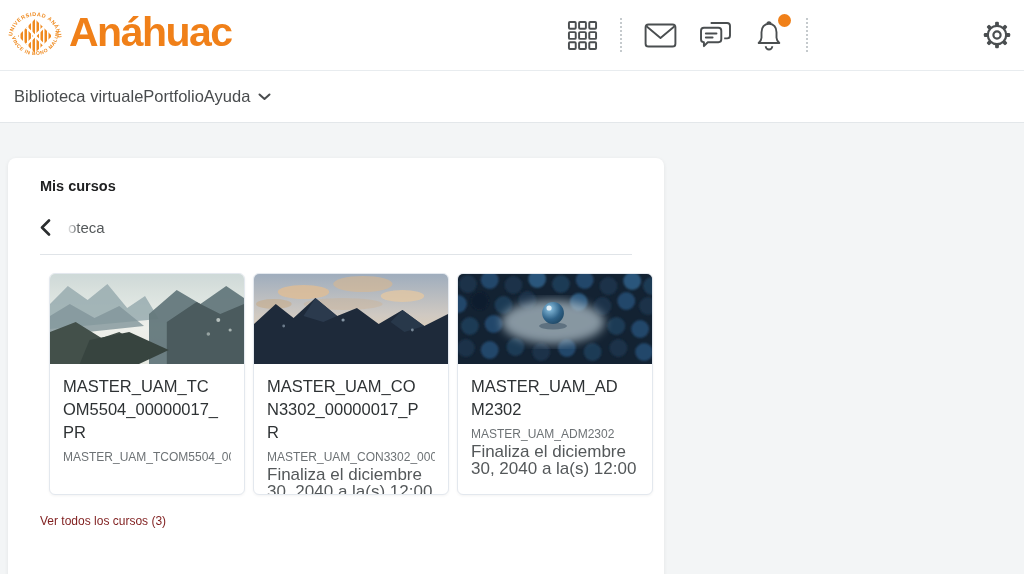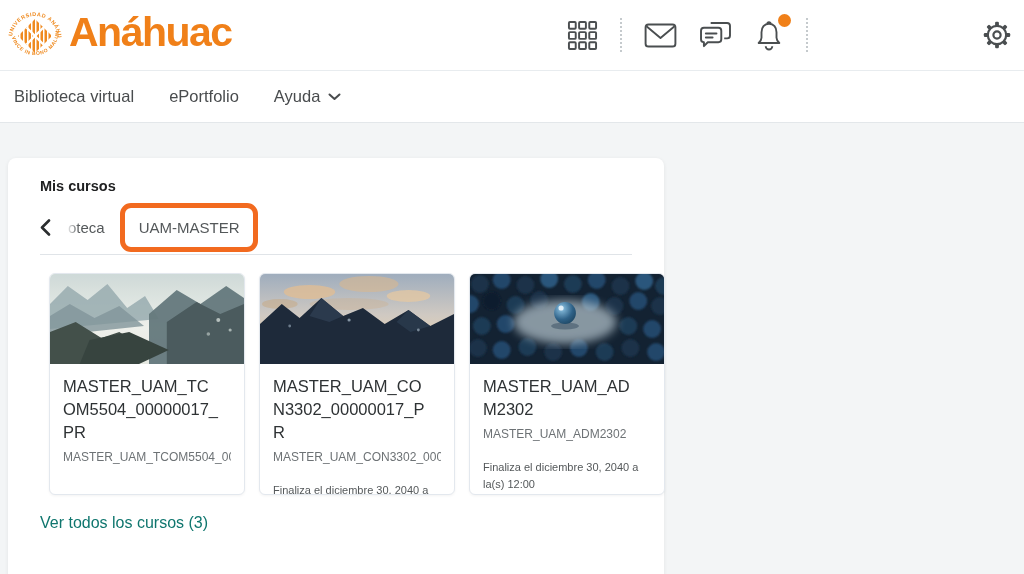--- a/index.html
+++ b/index.html
@@ -15,53 +15,53 @@
   .hdr-icons{display:flex;align-items:center;gap:22px;margin-left:auto;}
   .icon-btn{display:flex;align-items:center;justify-content:center;cursor:pointer;}
   .dots-divider{height:34px;border-left:2px dotted #c5cacd;width:0;}
   .bell-wrap{position:relative;}
   .badge-dot{position:absolute;top:-5px;right:-7px;width:13px;height:13px;
              border-radius:50%;background:#f08019;}
   .gear-wrap{margin-left:152px;margin-right:12px;}
 
   
   .navbar{height:51px;background:#fff;border-bottom:1px solid #e3e7ea;
-          display:flex;align-items:center;gap:35px;padding-left:14px;
+          display:flex;align-items:center;padding-left:14px;
           font-size:16.5px;color:#494c4e;}
   .nav-item{cursor:pointer;display:flex;align-items:center;gap:8px;white-space:nowrap;}
 
   
   .content{position:relative;height:452px;background:#f3f5f6;}
   .panel{position:absolute;left:8px;top:35px;width:656px;height:458px;background:#fff;
          border-radius:8px;box-shadow:0 1px 4px rgba(0,0,0,.07);padding:16px 20px 0;
          box-sizing:border-box;}
   .panel-title{font-size:14.5px;font-weight:bold;color:#202122;margin:4px 0 0 12px;}
 
   .tabs-row{display:flex;align-items:center;margin:20px 12px 0;}
   .tab-scroll-btn{margin-right:15px;cursor:pointer;display:flex;align-items:center;}
   .tab{font-size:15px;color:#54585a;margin-right:30px;position:relative;
        padding:5px 2px;cursor:pointer;white-space:nowrap;}
   .tab-first .fade{position:absolute;left:-4px;top:0;bottom:0;width:17px;
        background:linear-gradient(to right,#fff 25%,rgba(255,255,255,0));pointer-events:none;}
   .highlight-box{position:absolute;left:-17px;right:-16px;top:-11px;bottom:-11px;
        border:5px solid #f26a1f;border-radius:11px;pointer-events:none;}
   .tabs-divider{height:1px;background:#e0e4e8;margin:13px 12px 0;}
 
-  .cards-row{display:flex;gap:14px;margin:18px 0 0 21px;}
+  .cards-row{display:flex;gap:8px;margin:18px 0 0 21px;}
   .course-card{width:196px;height:222px;background:#fff;border:1px solid #e3e8ee;
        border-radius:6px;box-shadow:0 1px 3px rgba(0,0,0,.05);overflow:hidden;
        cursor:pointer;box-sizing:border-box;flex:none;}
   .course-img{width:194px;height:90px;display:block;}
   .course-body{padding:11px 13px;}
   .course-title{font-size:16.5px;line-height:23px;color:#2e3234;word-break:break-all;
        padding-right:10px;}
   .course-code{font-size:12px;color:#6d7275;margin-top:6px;white-space:nowrap;overflow:hidden;}
-  .course-ends{font-size:11px;line-height:17px;color:#54585a;margin-top:18px;overflow:hidden;}
-
-  .view-all{display:inline-block;margin:19px 4px 0 12px;color:#0f766e;font-size:16px;
+  .course-ends{font-size:17px;line-height:17px;color:#54585a;margin-top:2px;overflow:hidden;}
+
+  .view-all{display:inline-block;margin:19px 4px 0 12px;color:#7f1d1d;font-size:12px;
        cursor:pointer;text-decoration:none;}
   svg{display:block;}
 </style>
 </head>
 <body>
 
 <div class="header">
   <div class="logo">
     <span>
       <svg width="60" height="64" viewBox="0 0 60 64">
@@ -171,24 +171,20 @@
 
     <div class="tabs-row">
       <span class="tab-scroll-btn">
         <svg width="11" height="17" viewBox="0 0 11 17" fill="none" stroke="#2b2e2f" stroke-width="2.6" stroke-linecap="round" stroke-linejoin="round">
           <polyline points="9,1.5 2,8.5 9,15.5"></polyline>
         </svg>
       </span>
       <span class="tab tab-first">
         <span>oteca</span>
         <span class="fade"></span>
-      </span>
-      <span class="tab">
-        <span>UAM-MASTER</span>
-        <span class="highlight-box"></span>
       </span>
     </div>
     <div class="tabs-divider"></div>
 
     <div class="cards-row">
 
       <div class="course-card">
         <svg class="course-img" viewBox="0 0 196 90" preserveAspectRatio="none">
           <defs>
             <linearGradient id="sky1" x1="0" y1="0" x2="0" y2="1">

